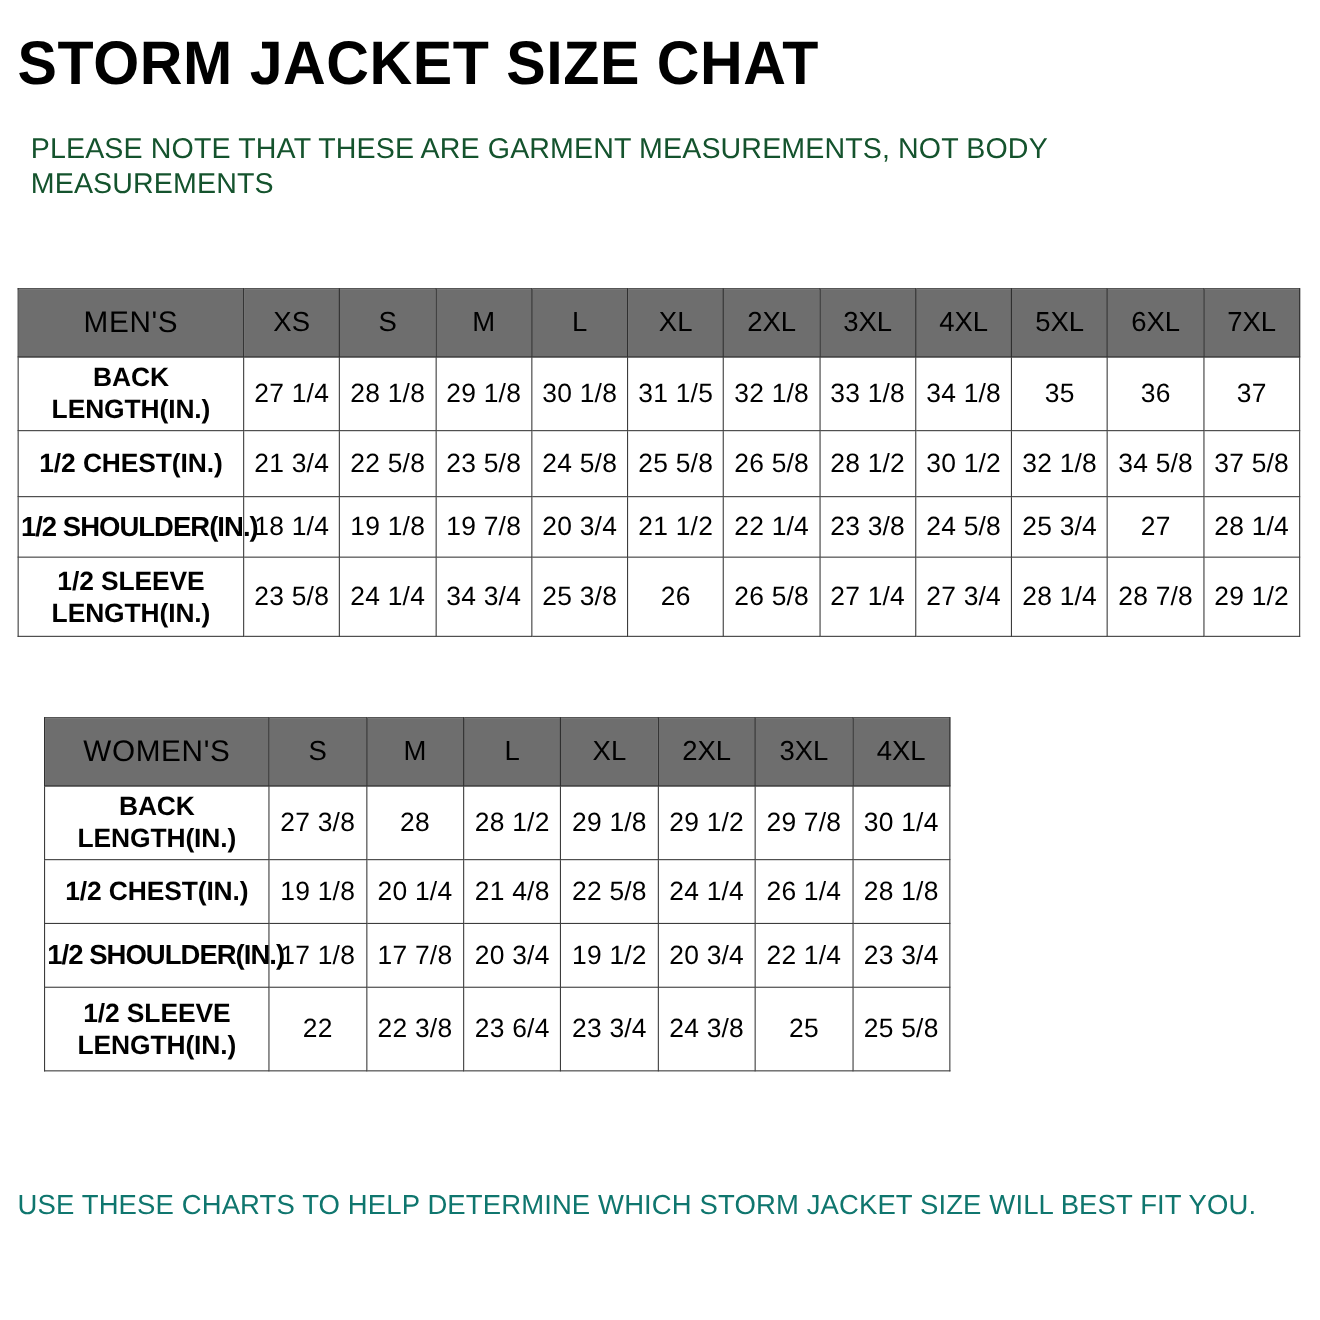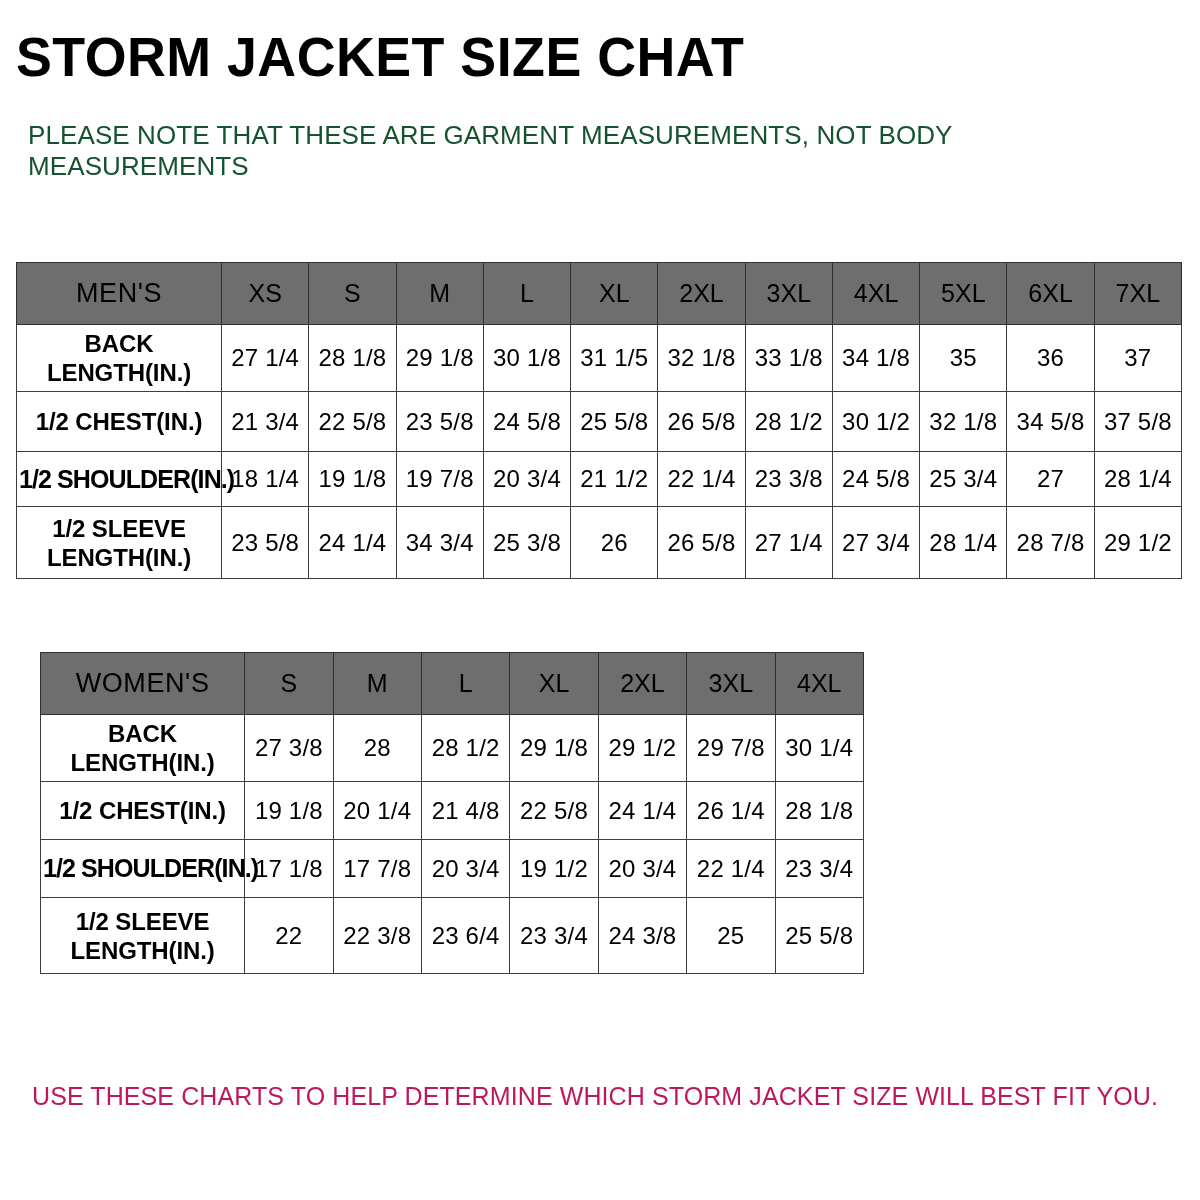--- a/index.html
+++ b/index.html
@@ -44,26 +44,26 @@
     font-size: 26px;
     line-height: 31px;
     font-weight: 400;
     color: #14532d;
     max-width: 950px;
     letter-spacing: 0.1px;
   }
 
   .note-bottom {
     position: absolute;
-    left: 32px;
+    left: 16px;
     top: 1056px;
     font-size: 25px;
     line-height: 30px;
     font-weight: 400;
-    color: #be185d;
+    color: #0f766e;
     letter-spacing: 0.1px;
     white-space: nowrap;
   }
 
   
   .table-wrap {
     position: absolute;
     left: 16px;
   }
   #mens-table-wrap { top: 262px; width: 1166px; }

